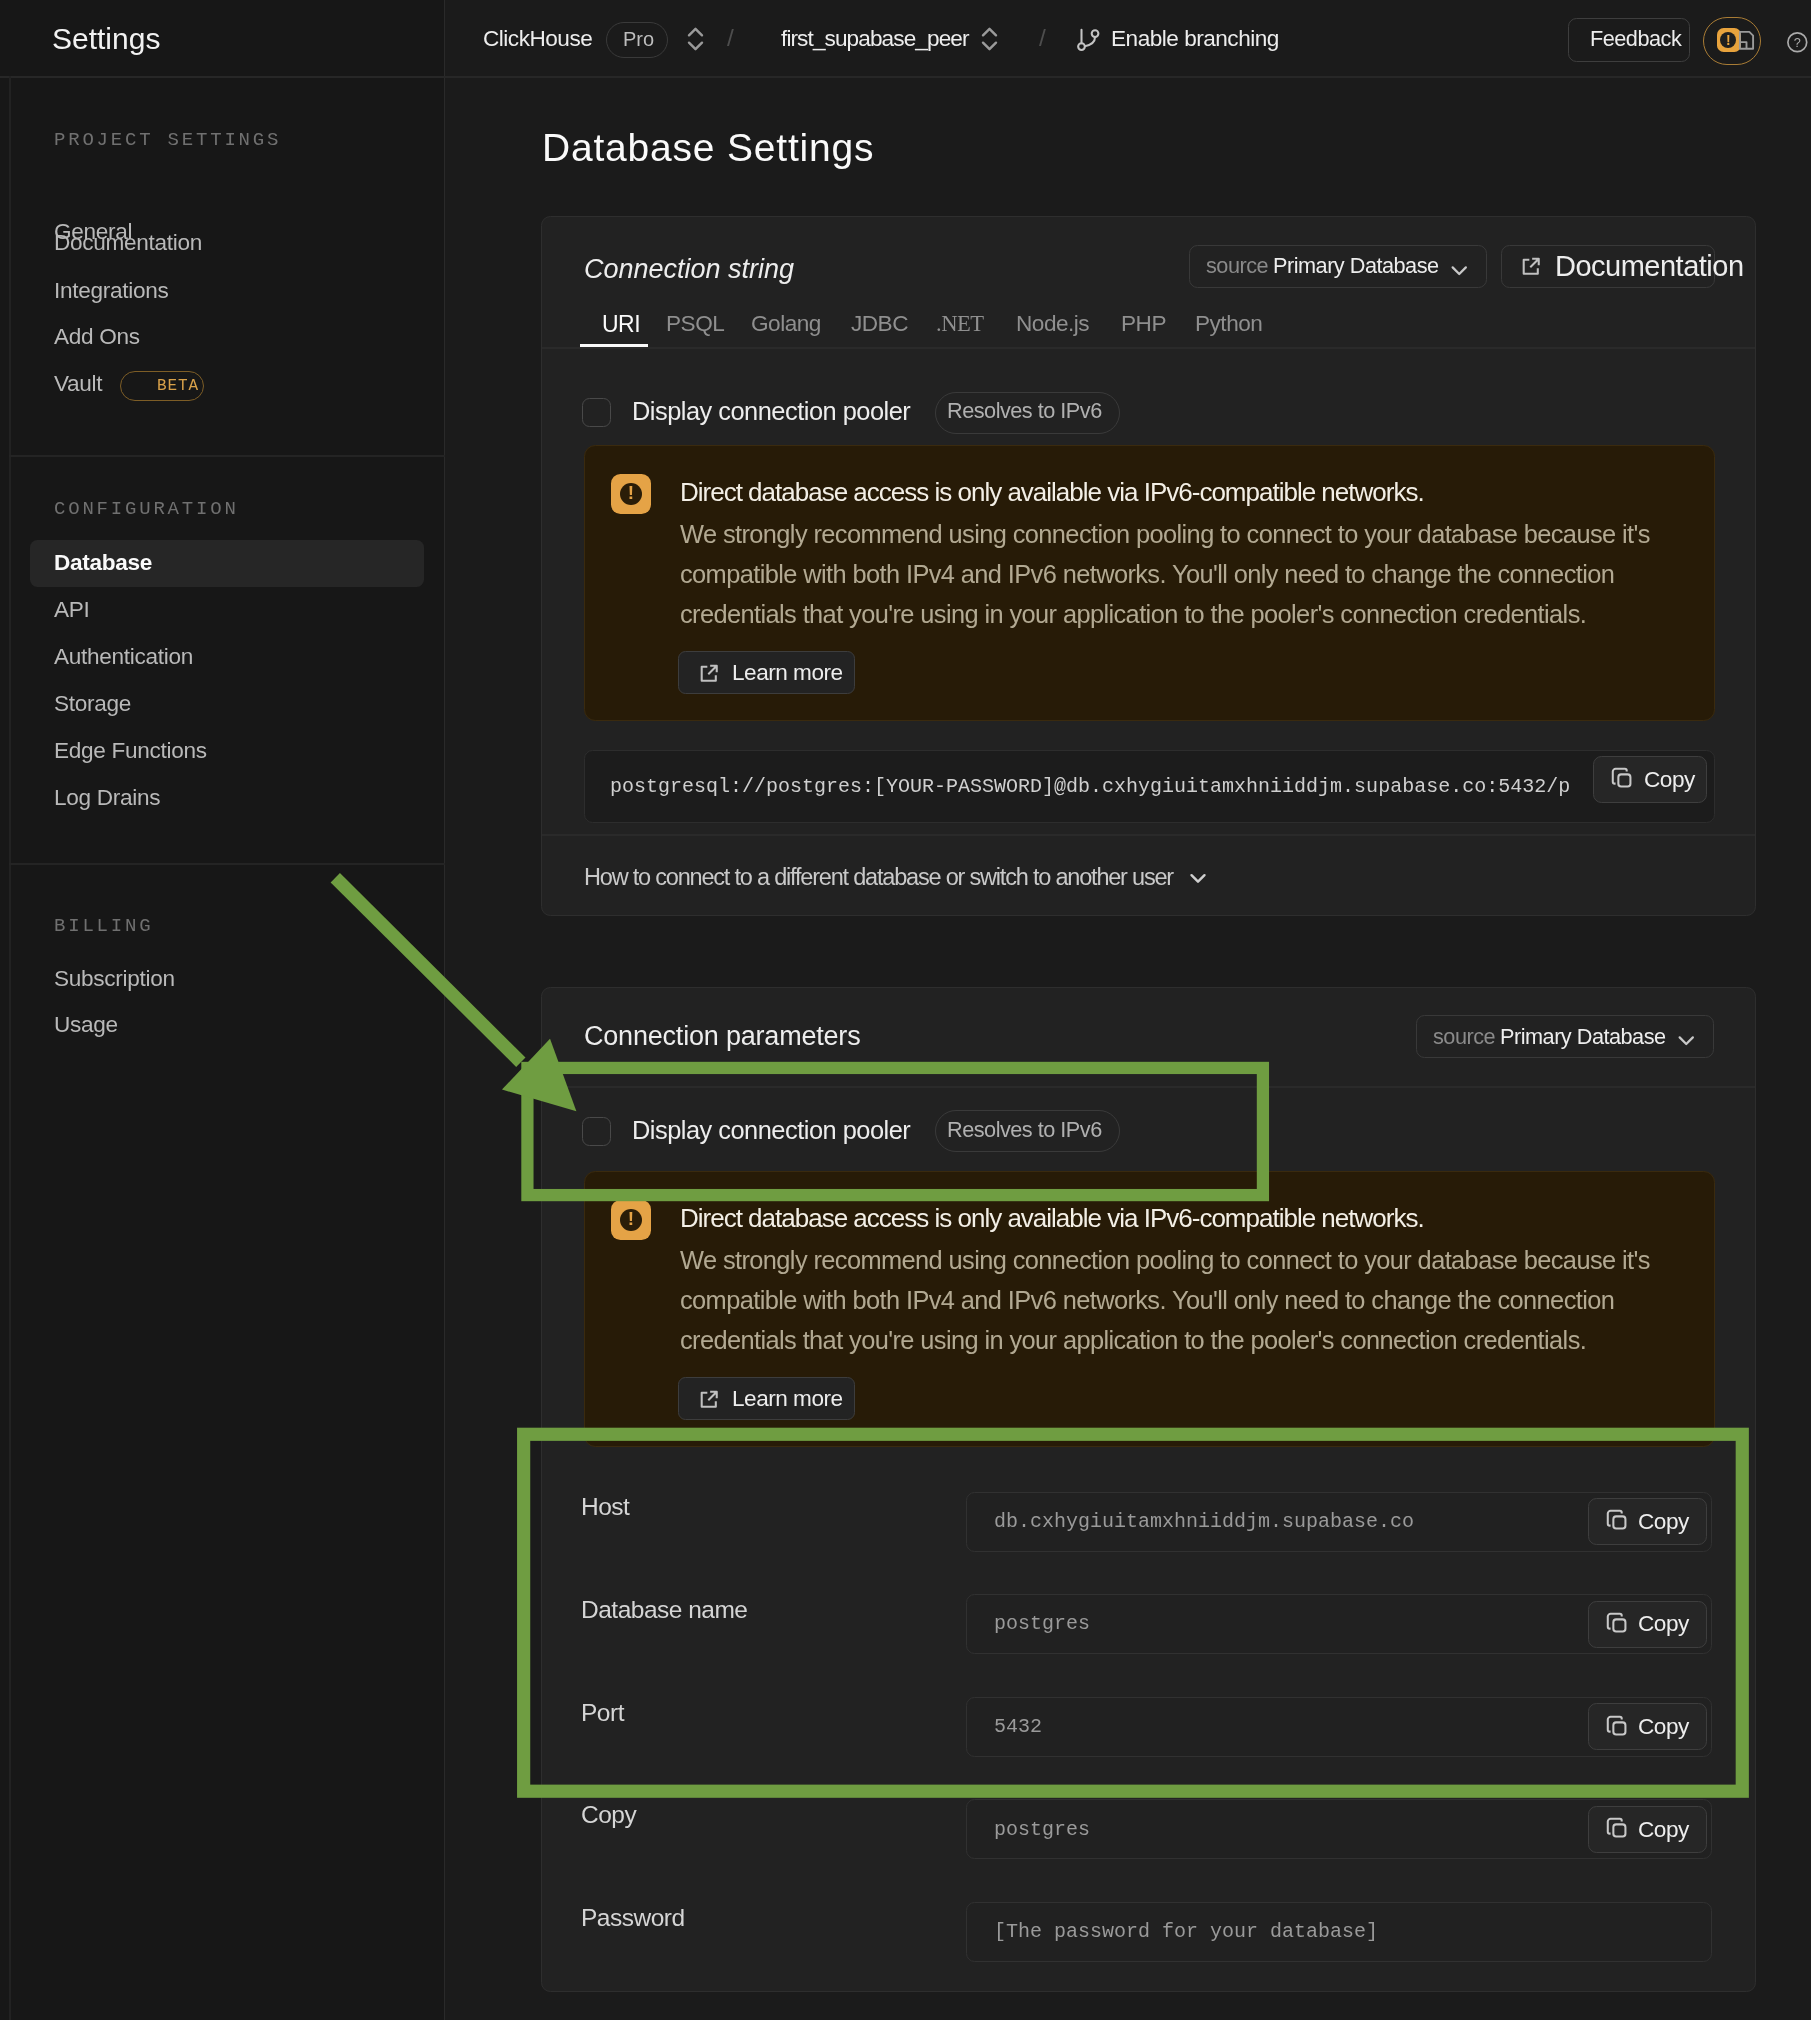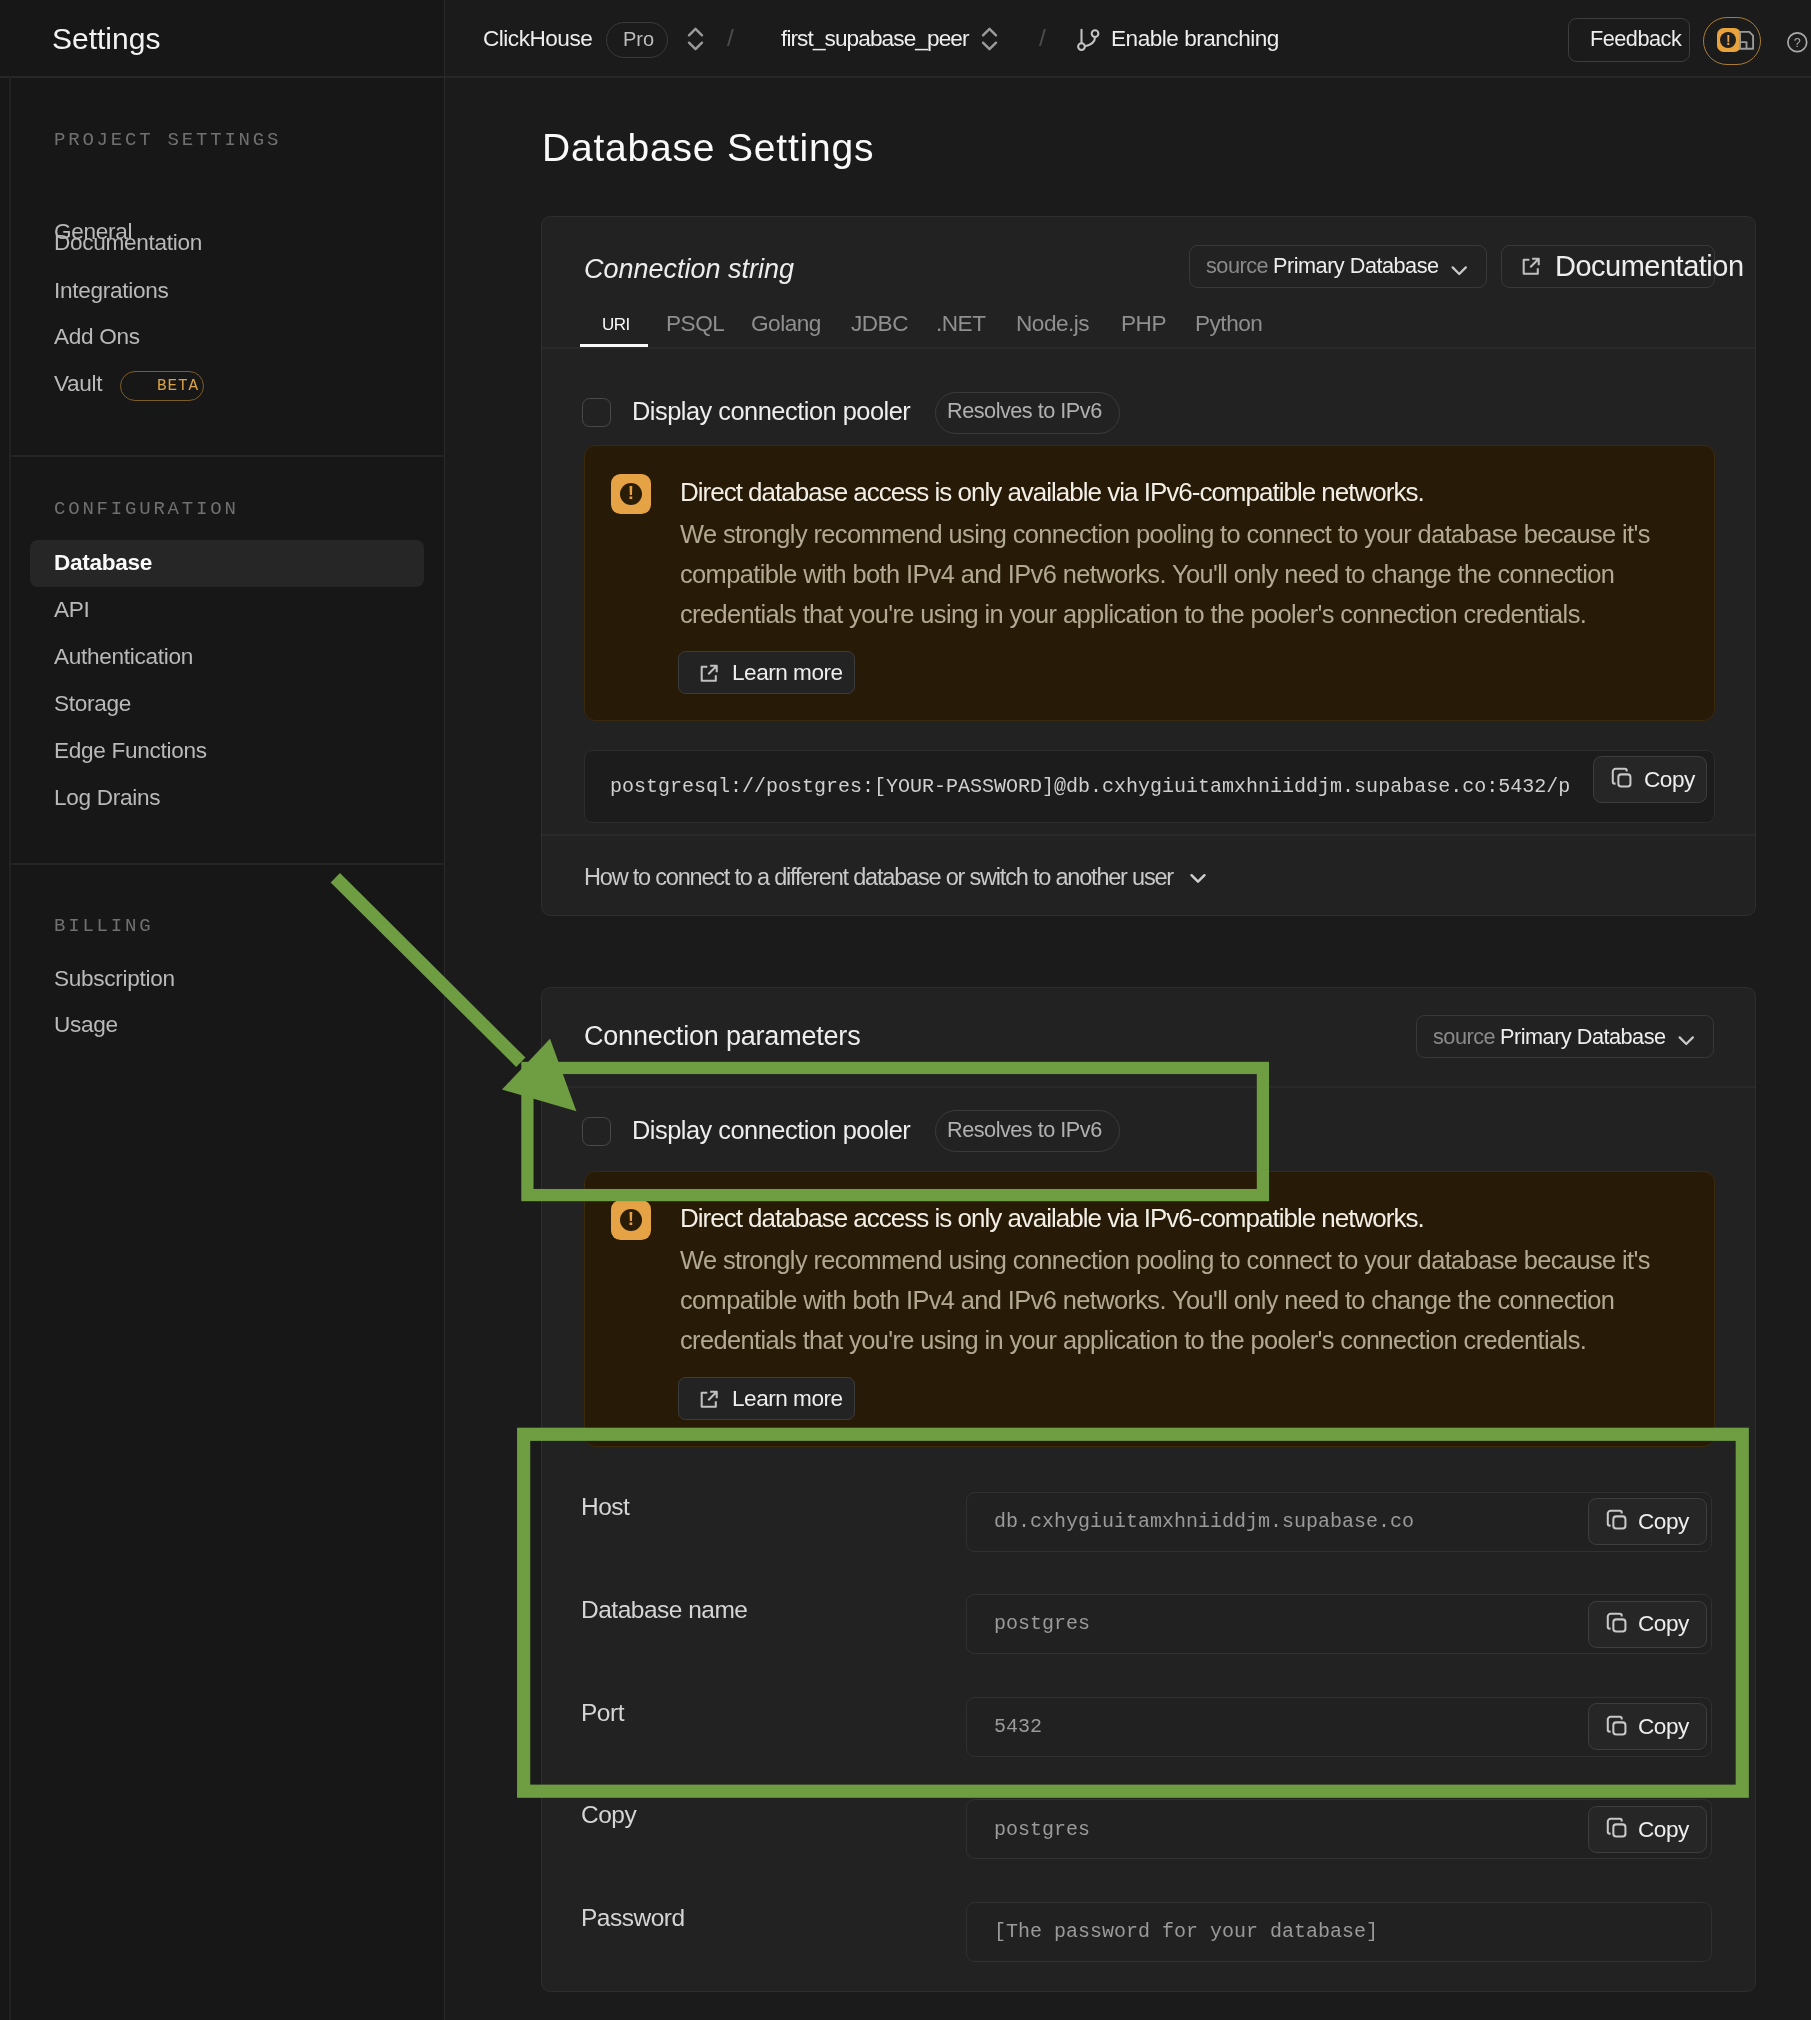--- a/index.html
+++ b/index.html
@@ -99,26 +99,26 @@
   <svg class="ol" style="left:1447px;top:258px;" width="24.5" height="24.5" viewBox="0 0 26 26">
       <path d="M6 10 L13 17 L20 10" stroke="#c8c8c8" stroke-width="2.4" fill="none" stroke-linecap="round" stroke-linejoin="round"></path>
     </svg>
   <div class="abs" style="left:1501px;top:245px;width:214px;height:43px;border:1.9px solid #393939;border-radius:8.5px;"></div>
   <svg class="ol" style="left:1519px;top:255px;" width="23.5" height="23.5" viewBox="0 0 25 25">
       <path d="M11 5 L5 5 L5 20 L20 20 L20 14" stroke="#c0c0c0" stroke-width="2.2" fill="none" stroke-linejoin="round"></path>
       <path d="M14 4 L21 4 L21 11 M21 4 L12 13" stroke="#c0c0c0" stroke-width="2.2" fill="none" stroke-linejoin="round"></path>
     </svg>
   <div class="t" style="left:1555px;top:267px;color:#ededed;font-size:29px;letter-spacing:-0.5px;">Documentation</div>
 
-  <div class="t" style="left:602px;top:325px;color:#fafafa;font-size:17px;letter-spacing:-0.5px;">URI</div>
+  <div class="t" style="left:602px;top:325px;color:#fafafa;font-size:23px;letter-spacing:-0.5px;">URI</div>
   <div class="abs" style="left:580px;top:344px;width:68px;height:4.7px;background:#fafafa;"></div>
   <div class="t tab" style="left:666px;top:325px;">PSQL</div>
   <div class="t tab" style="left:751px;top:325px;">Golang</div>
   <div class="t tab" style="left:851px;top:325px;">JDBC</div>
-  <div class="t tab" style="left:936px;top:325px;">.NET</div>
+  <div class="t tab" style="left:936px;top:325px;font-family:Liberation Serif, serif;">.NET</div>
   <div class="t tab" style="left:1016px;top:325px;">Node.js</div>
   <div class="t tab" style="left:1121px;top:325px;">PHP</div>
   <div class="t tab" style="left:1195px;top:325px;">Python</div>
   <div class="abs" style="left:542px;top:347px;width:1213px;height:1.9px;background:#2a2a2a;"></div>
 
   <div class="abs" style="left:582px;top:398px;width:29px;height:29px;border:1.9px solid #494949;border-radius:7.5px;"></div>
   <div class="t" style="left:632px;top:412px;color:#ededed;font-size:25.4px;letter-spacing:-0.5px;">Display connection pooler</div>
   <div class="abs" style="left:935px;top:392px;width:185px;height:42px;border:1.9px solid #3a3a3a;border-radius:21.7px;"></div>
   <div class="t" style="left:947px;top:412px;color:#b0b0b0;font-size:21.7px;letter-spacing:-0.5px;">Resolves to IPv6</div>
 

